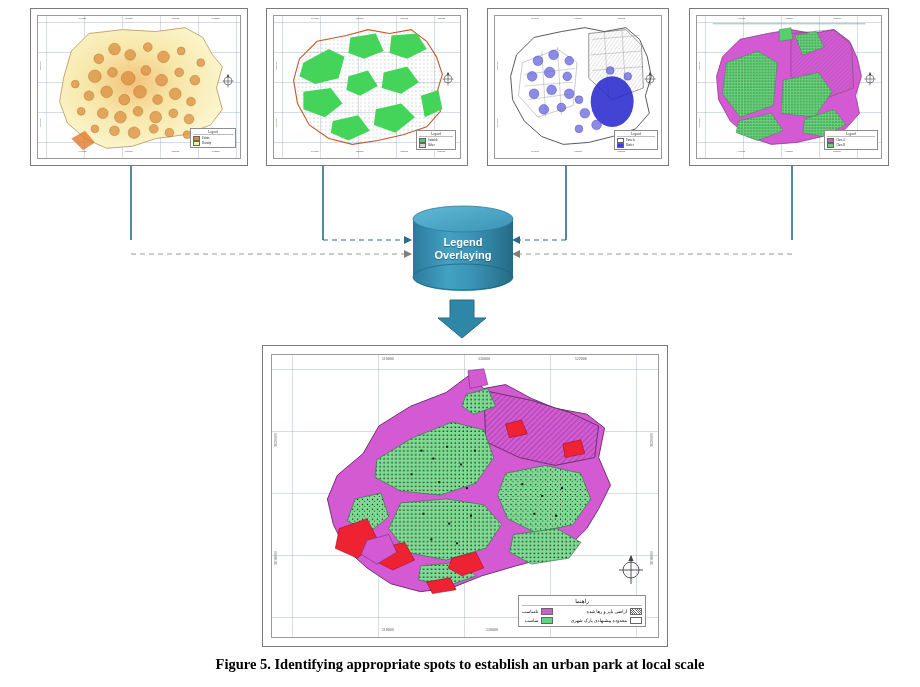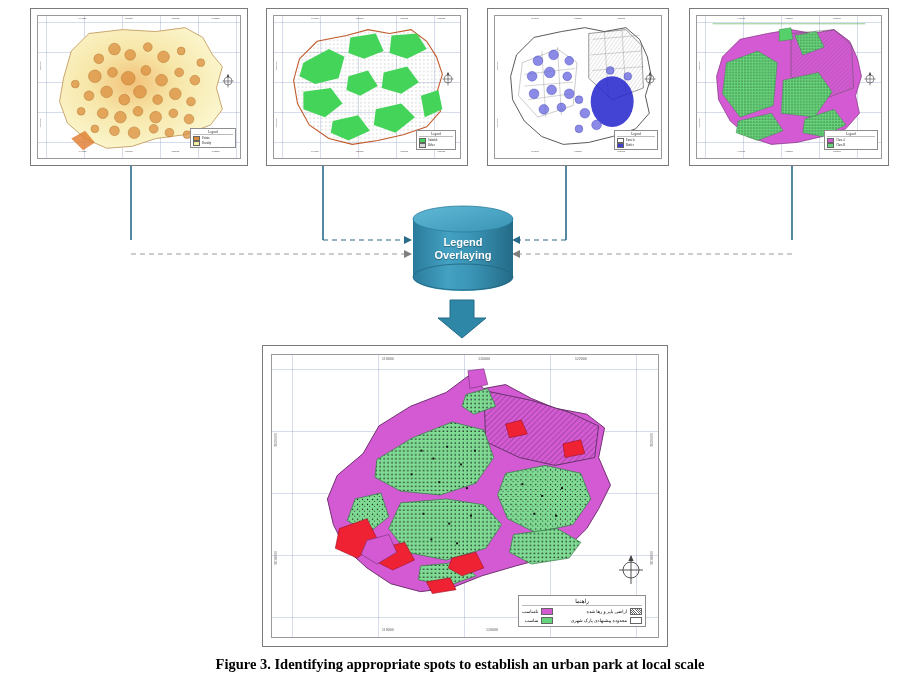--- a/index.html
+++ b/index.html
@@ -680,15 +680,15 @@
             <div class="legend-row">
               <span class="legend-swatch" style="background:#ffffff"></span>
               <span>محدوده پیشنهادی پارک شهری</span>
             </div>
           </div>
         </div>
       </div>
     </div>
   </div>
 
-  <div id="caption">Figure 3. Identifying appropriate spots to establish an urban park at local scale</div>
+  <div id="caption">Figure 5. Identifying appropriate spots to establish an urban park at local scale</div>
 
 </div>
 
 </body></html>

